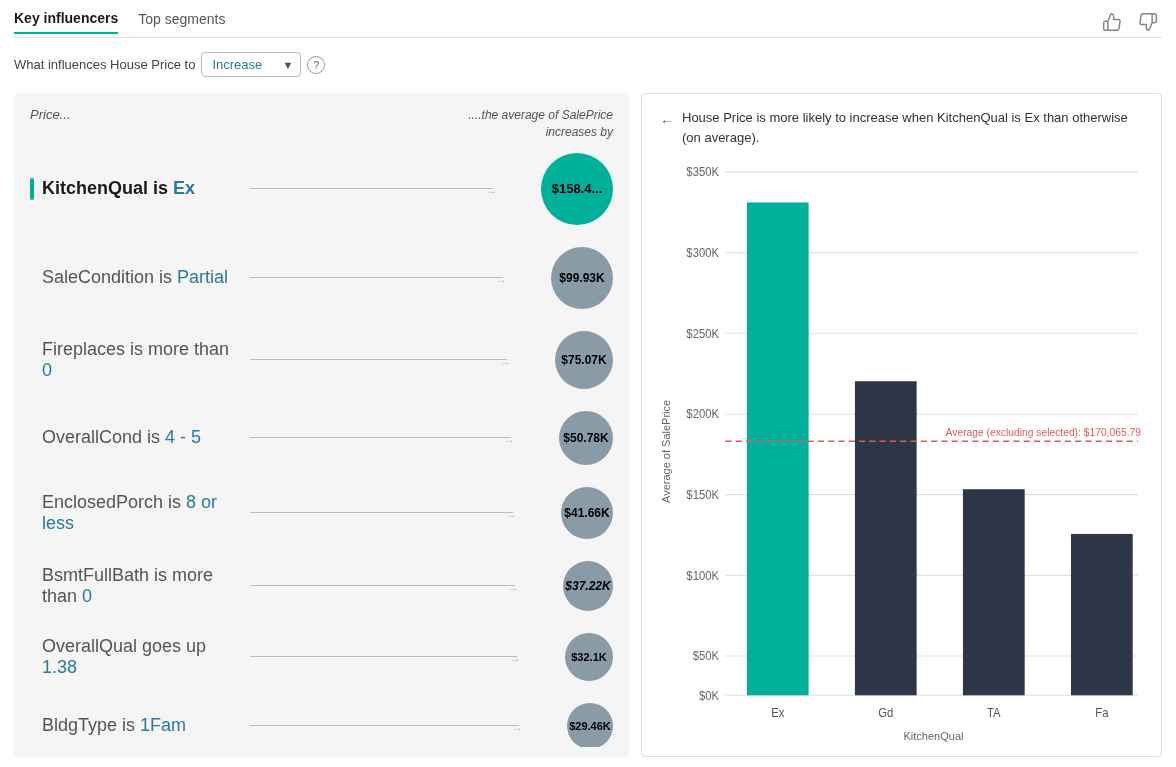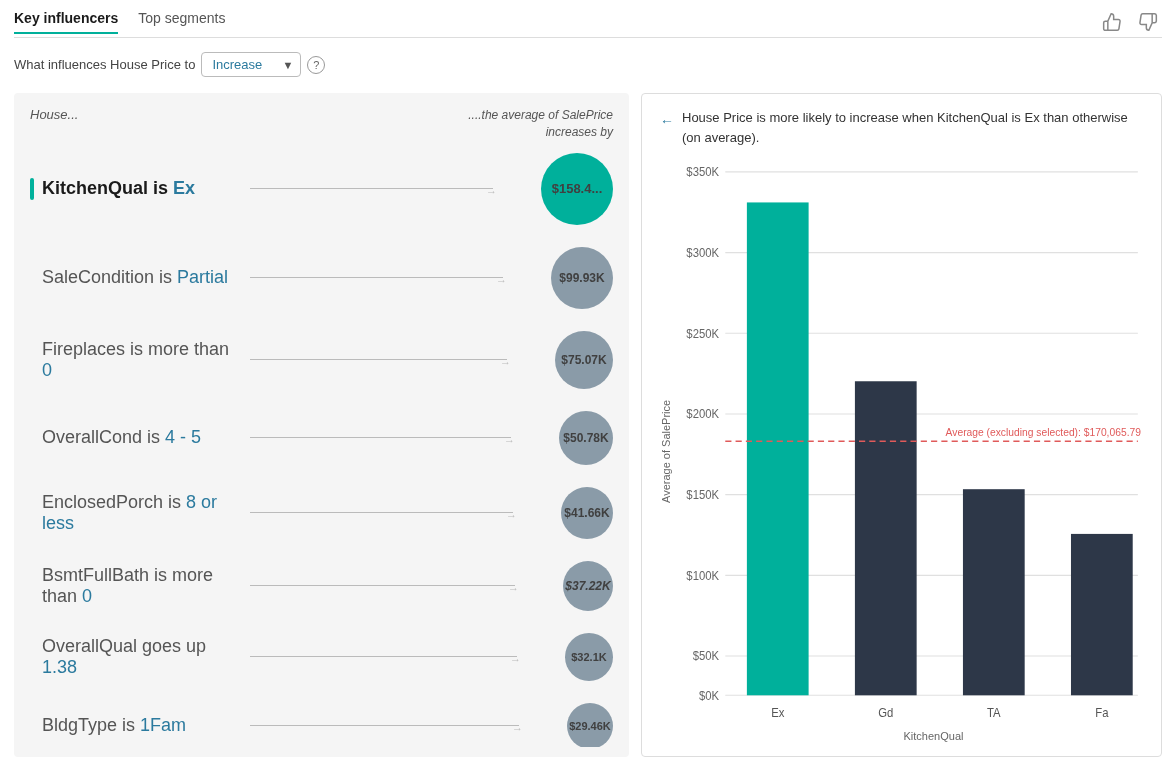--- a/index.html
+++ b/index.html
@@ -1,20 +1,20 @@
 <!DOCTYPE html>
 <html><head>
   <meta charset="utf-8">
   <style>
     * { box-sizing: border-box; margin: 0; padding: 0; }
     body { font-family: 'Segoe UI', Arial, sans-serif; background: #f3f3f3; width: 1176px; height: 767px; overflow: hidden; font-size: 13px; color: #333; }
     .container { width: 1176px; height: 767px; background: #fff; display: flex; flex-direction: column; padding: 10px 14px; }
 
     
-    .tabs { display: flex; align-items: flex-start; gap: 20px; border-bottom: 1px solid #ddd; padding-bottom: 4px; margin-bottom: 14px; position: relative; }
+    .tabs { display: flex; align-items: center; gap: 20px; border-bottom: 1px solid #ddd; padding-bottom: 4px; margin-bottom: 14px; position: relative; }
     .tab { font-size: 14px; cursor: pointer; padding-bottom: 6px; color: #555; }
     .tab.active { color: #1a1a1a; font-weight: 600; border-bottom: 2px solid #00b09b; margin-bottom: -1px; }
     .tab-actions { position: absolute; right: 0; top: 0; display: flex; gap: 8px; }
     .icon-btn { background: none; border: none; cursor: pointer; color: #666; font-size: 18px; padding: 2px 4px; }
 
     
     .question-row { display: flex; align-items: center; gap: 6px; margin-bottom: 16px; font-size: 13px; color: #444; }
     .dropdown-wrapper { position: relative; display: inline-block; }
     .dropdown-select { appearance: none; border: 1px solid #bbb; border-radius: 4px; padding: 4px 28px 4px 10px; font-size: 13px; color: #2b7a9e; background: #fff; cursor: pointer; min-width: 100px; }
     .dropdown-arrow { position: absolute; right: 8px; top: 50%; transform: translateY(-50%); pointer-events: none; color: #555; font-size: 11px; }
@@ -33,21 +33,21 @@
     .influencer-list { flex: 1; overflow-y: auto; padding: 4px 16px; }
     .influencer-item { display: flex; align-items: center; margin-bottom: 20px; position: relative; }
     .influencer-item.active .item-label { font-weight: 600; color: #1a1a1a; }
     .active-bar { width: 4px; height: 22px; background: #00b09b; border-radius: 2px; margin-right: 8px; flex-shrink: 0; }
     .item-label { font-size: 18px; color: #555; width: 200px; flex-shrink: 0; }
     .item-label.active { color: #1a1a1a; font-weight: 600; }
     .item-label .highlight { color: #2b7a9e; }
     .line-area { flex: 1; position: relative; height: 2px; margin: 0 8px; }
     .line-track { position: absolute; top: 0; left: 0; right: 40px; height: 1px; background: #bbb; }
     .line-arrow { position: absolute; right: 36px; top: -4px; color: #bbb; font-size: 11px; }
-    .bubble { width: 62px; height: 62px; border-radius: 50%; display: flex; align-items: center; justify-content: center; font-size: 12px; font-weight: 600; color: #404040; flex-shrink: 0; text-align: center; position: relative; }
+    .bubble { width: 62px; height: 62px; border-radius: 50%; display: flex; align-items: center; justify-content: center; font-size: 12px; font-weight: 600; color: #000000; flex-shrink: 0; text-align: center; position: relative; }
     .bubble.teal { background: #00b09b; width: 72px; height: 72px; font-size: 13px; }
     .bubble.gray { background: #8a9ba8; }
 
     
     .right-panel { flex: 1; background: #fff; border: 1px solid #ddd; border-radius: 4px; padding: 14px 18px; display: flex; flex-direction: column; }
     .chart-title { font-size: 13px; color: #333; line-height: 1.5; margin-bottom: 14px; display: flex; align-items: flex-start; gap: 8px; }
     .back-arrow { color: #2b7a9e; font-size: 14px; cursor: pointer; flex-shrink: 0; margin-top: 1px; }
     .chart-area { flex: 1; position: relative; display: flex; }
     .y-axis-label { writing-mode: vertical-rl; transform: rotate(180deg); font-size: 11px; color: #666; margin-right: 8px; text-align: center; white-space: nowrap; }
     .chart-inner { flex: 1; display: flex; flex-direction: column; }
@@ -89,21 +89,21 @@
       </select>
       <span class="dropdown-arrow">▼</span>
     </div>
     <div class="help-icon">?</div>
   </div>
 
   <div class="main-content">
 
     <div class="left-panel">
       <div class="left-header">
-        <span class="when-label">House...</span>
+        <span class="when-label">Price...</span>
         <span class="increases-label">....the average of SalePrice<br>increases by</span>
       </div>
       <div class="influencer-list">
 
         <div class="influencer-item active" style="margin-bottom:22px;">
           <div class="active-bar"></div>
           <span class="item-label active">KitchenQual is <span class="highlight">Ex</span></span>
           <div class="line-area">
             <div class="line-track"></div>
             <div class="line-arrow">→</div>

